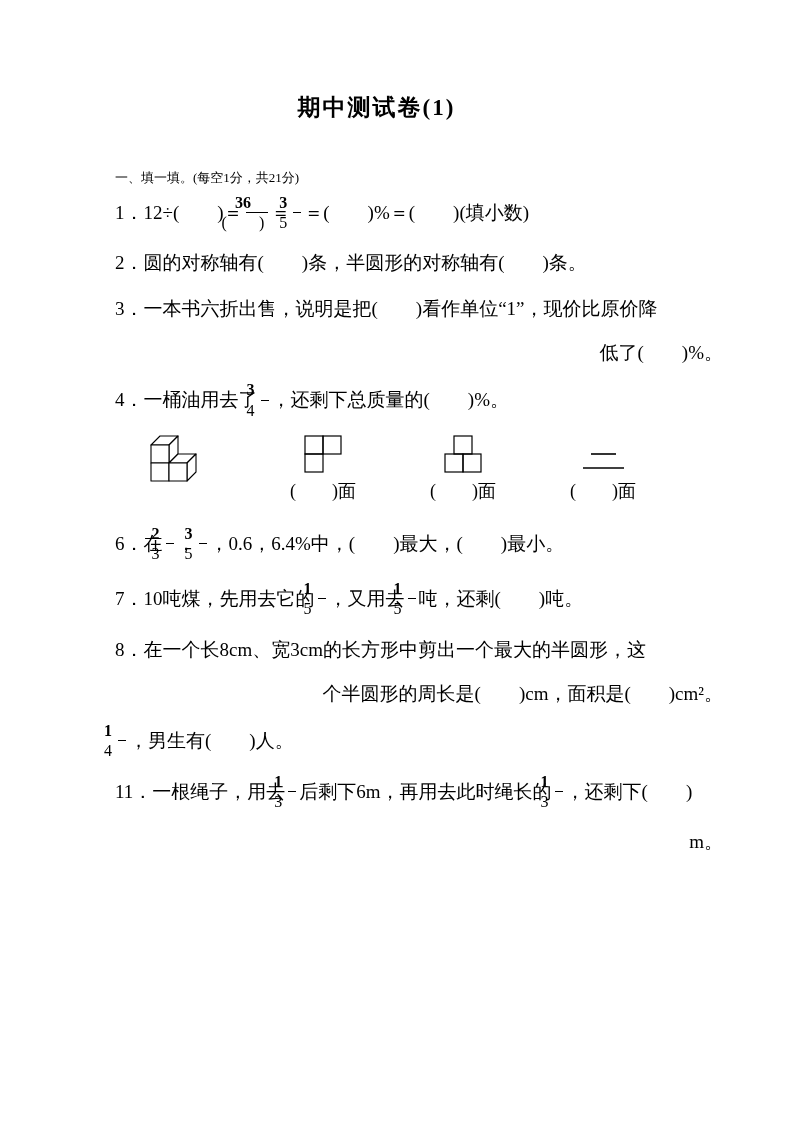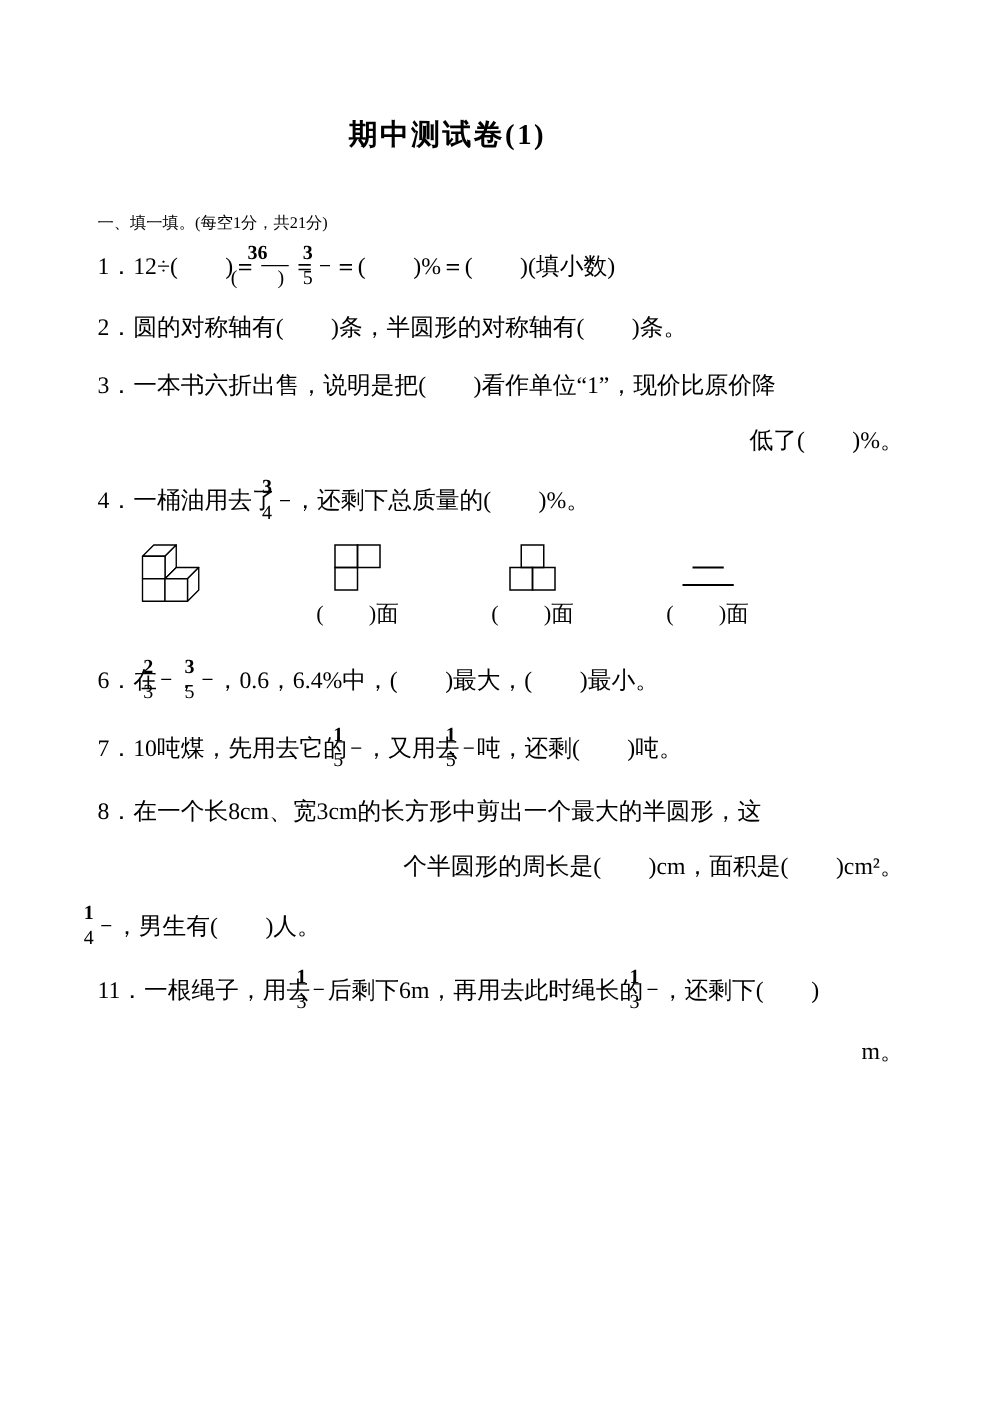--- a/index.html
+++ b/index.html
@@ -7,21 +7,21 @@
   body {
     width: 793px;
     height: 1122px;
     font-family: "Liberation Serif", "DejaVu Serif", serif;
     color: #000;
     overflow: hidden;
   }
   .page {
     width: 793px;
     height: 1122px;
-    padding: 92px 70px 0 78px;
+    padding: 92px 70px 0 115px;
   }
   .title {
     margin-left: -115px;
     margin-right: -70px;
     text-align: center;
     transform: translateX(-20px);
     font-size: 23px;
     font-weight: bold;
     letter-spacing: 2px;
     margin-bottom: 40px;

